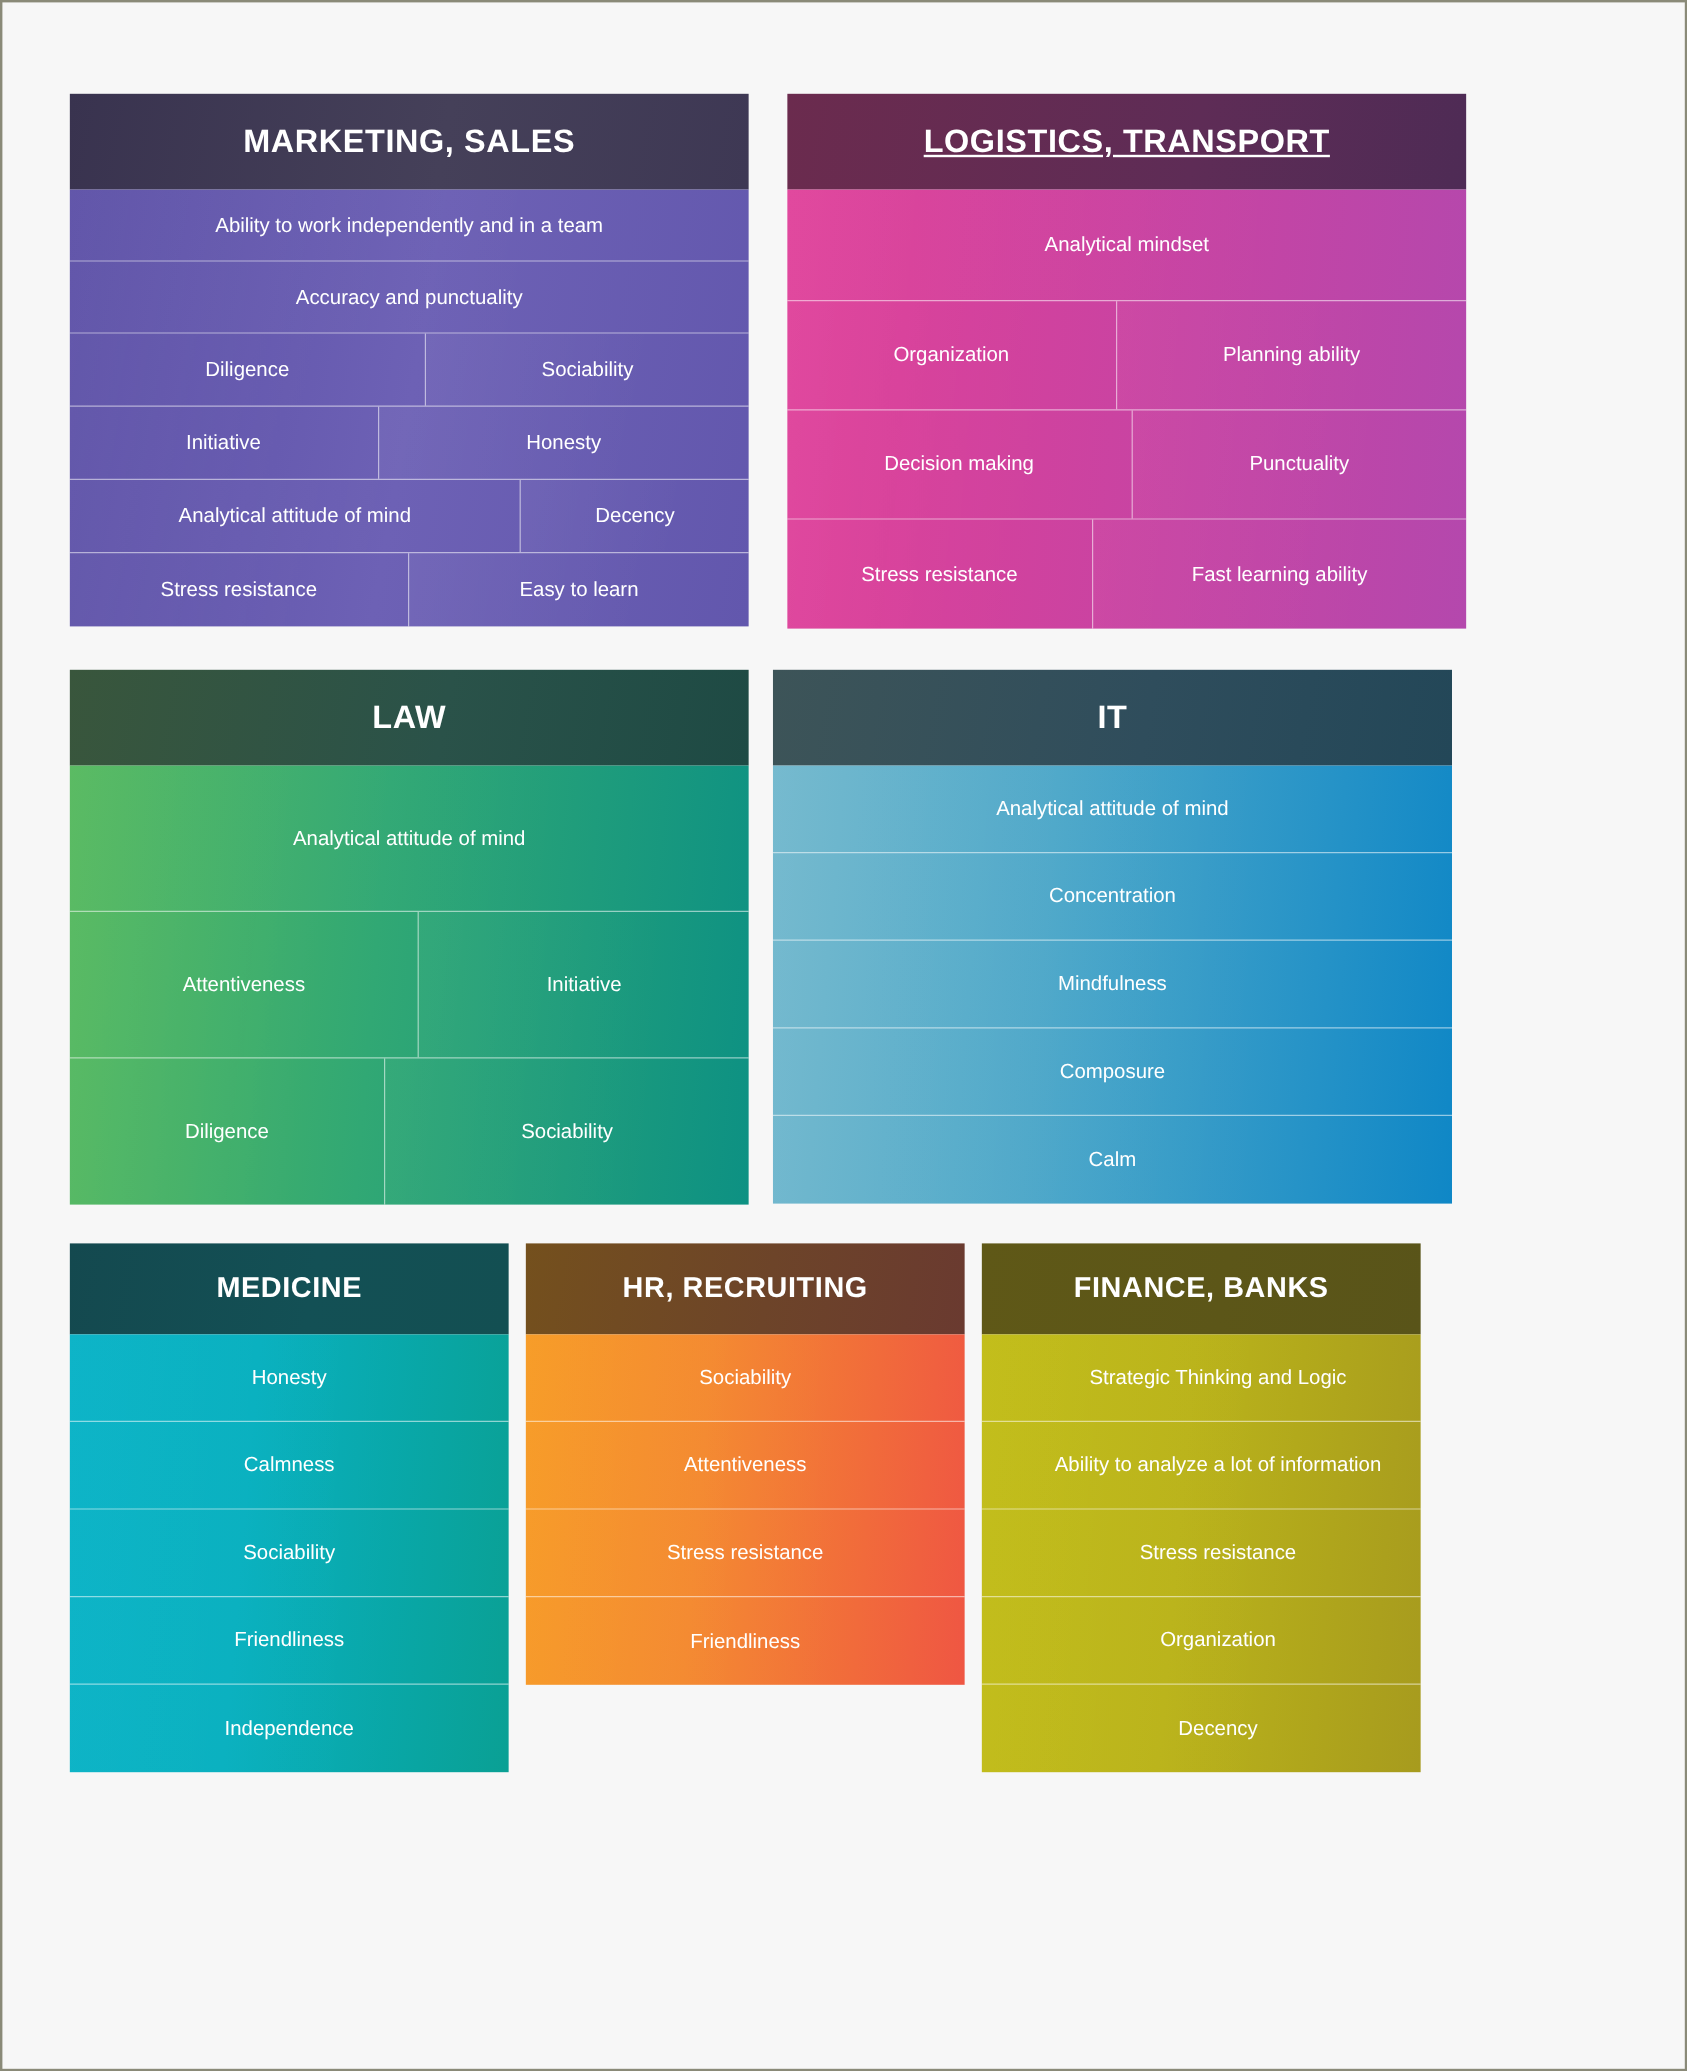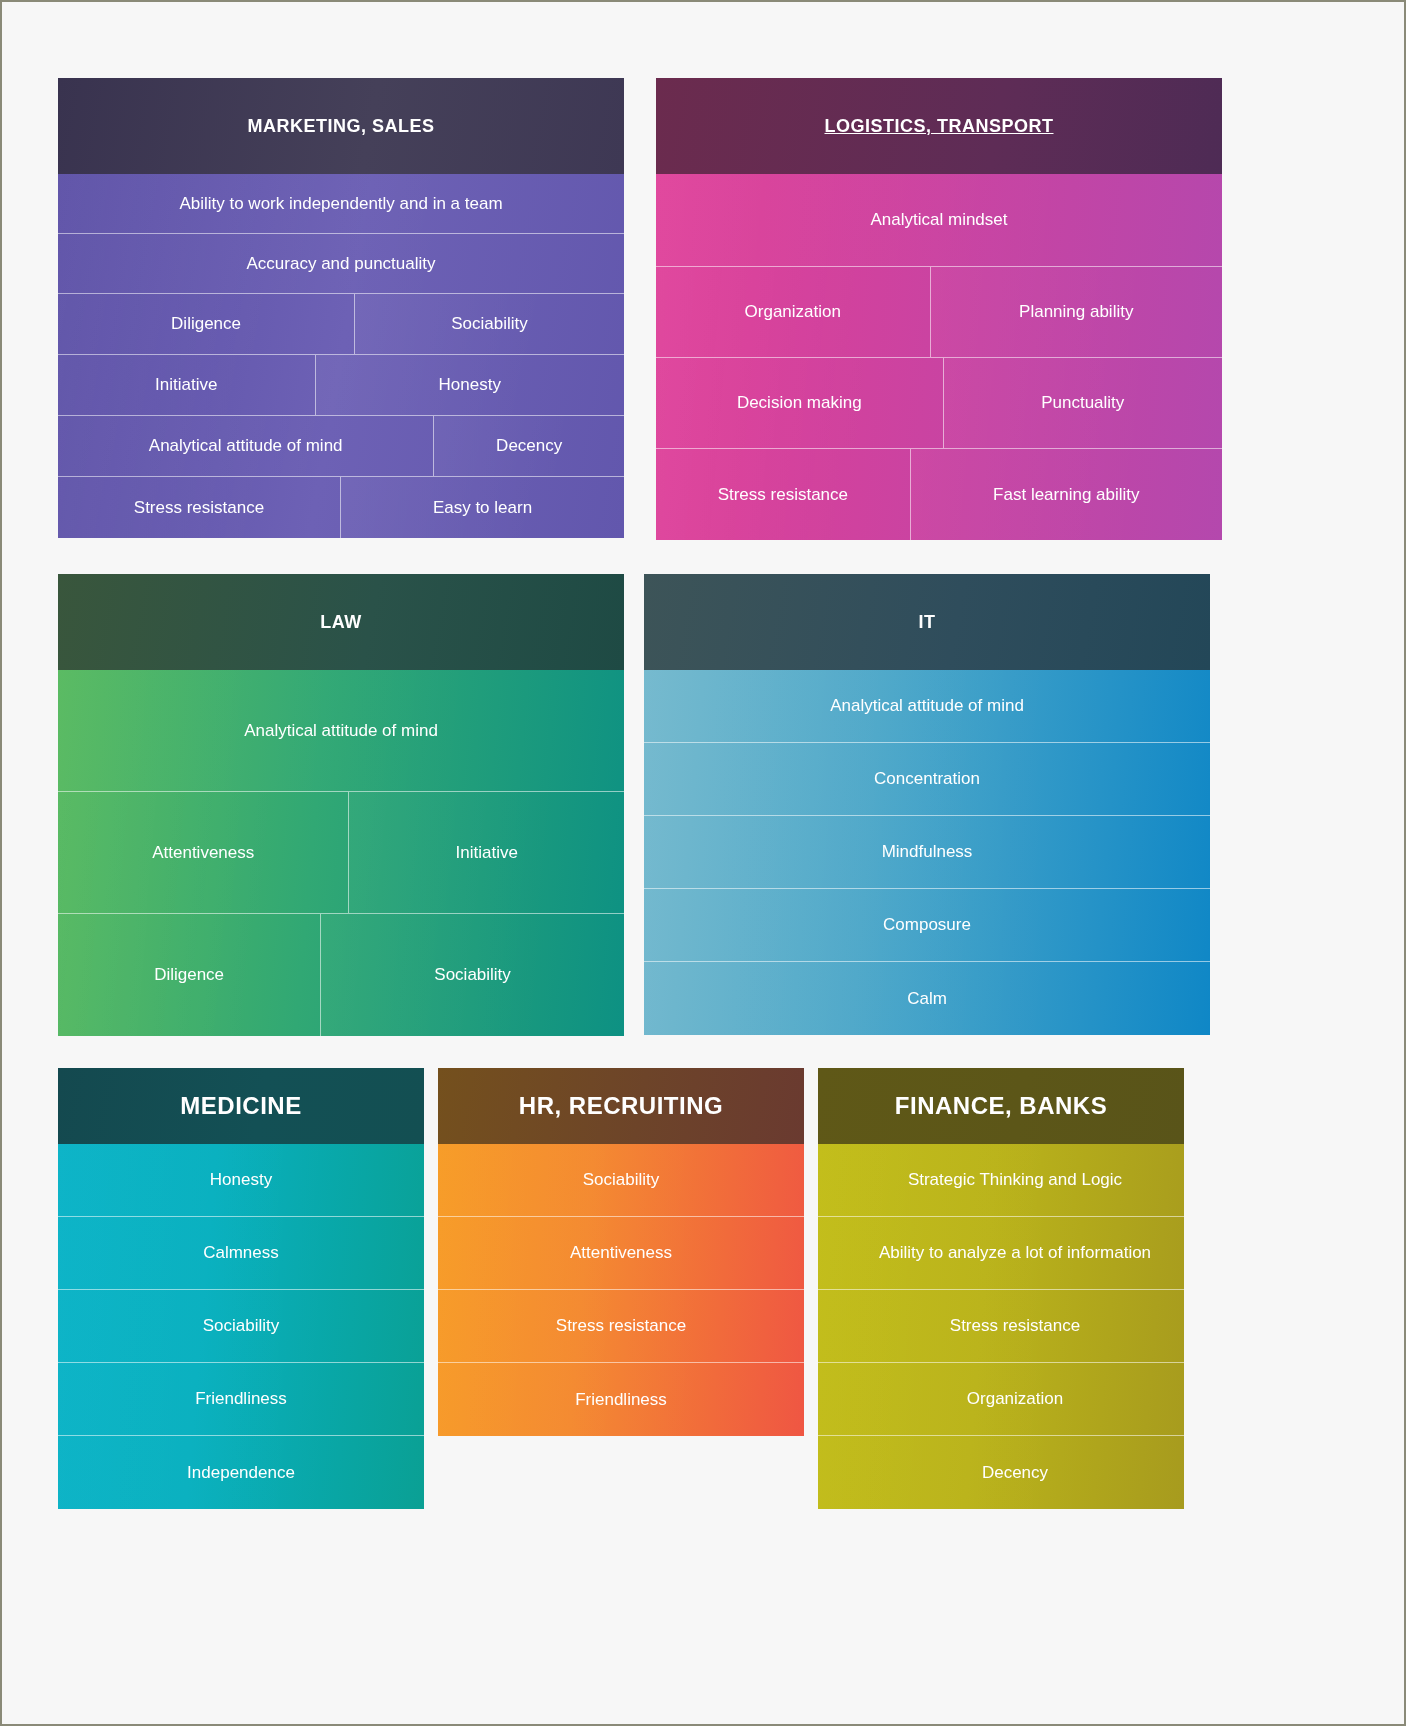--- a/index.html
+++ b/index.html
@@ -35,21 +35,21 @@
   .card-half { width: 566px; }
   .card-third { width: 366px; }
 
   .card-header {
     display: flex; align-items: center; justify-content: center;
     color: #ffffff;
     font-weight: 700;
     letter-spacing: .5px;
     text-align: center;
   }
-  .hdr-tall { height: 96px; font-size: 18px; text-align: center; }
+  .hdr-tall { height: 80px; font-size: 27px; text-align: center; }
   .hdr-small { height: 76px; font-size: 24px; }
 
   .card-body { display: flex; flex-direction: column; }
   .brow { display: flex; }
   .cell {
     display: flex; align-items: center; justify-content: center;
     color: #ffffff;
     font-size: 17px;
     text-align: center;
     padding: 4px 8px;

